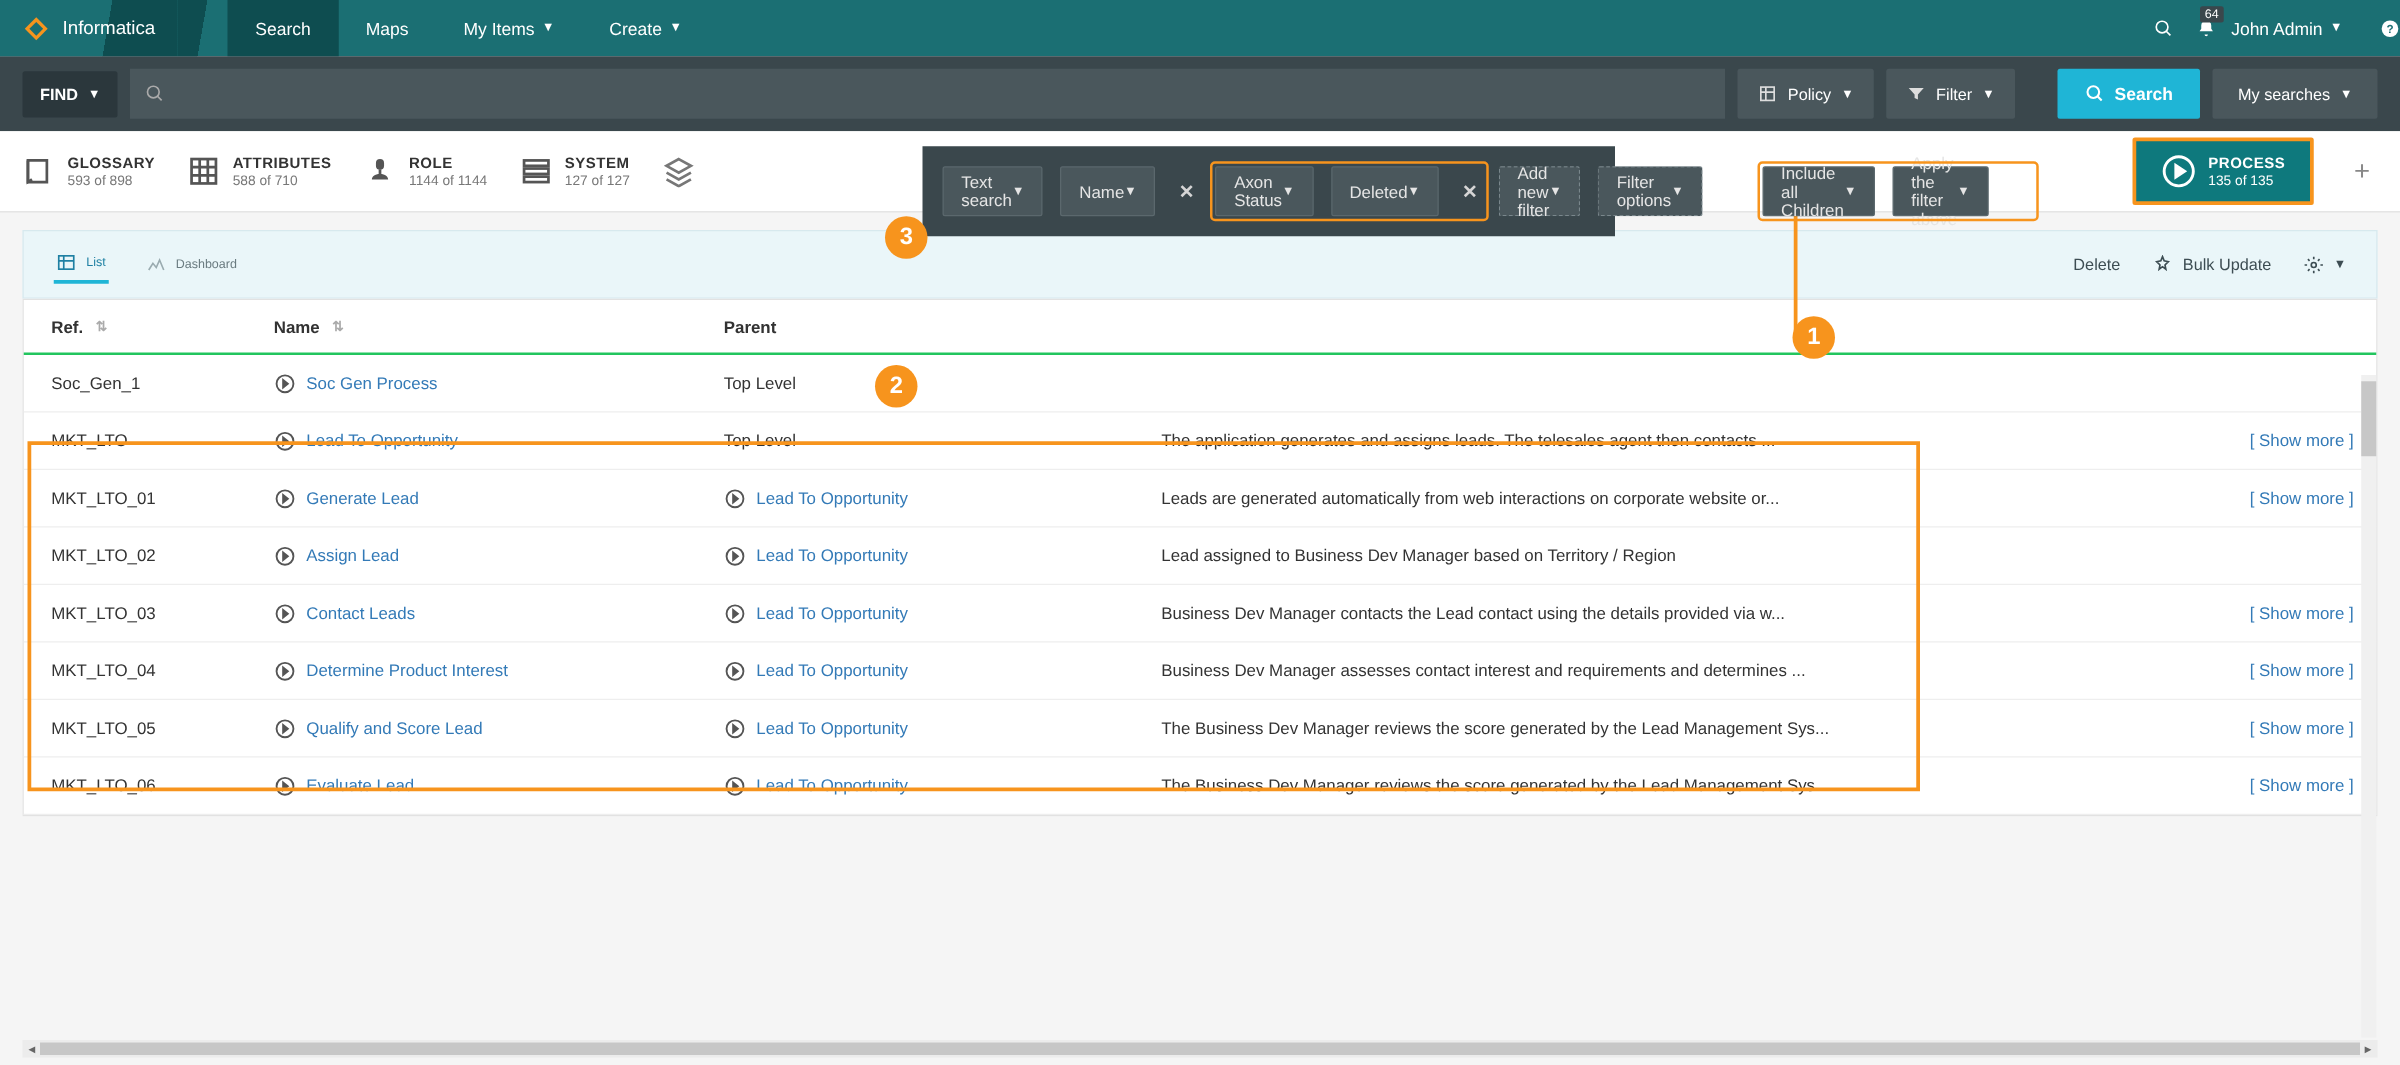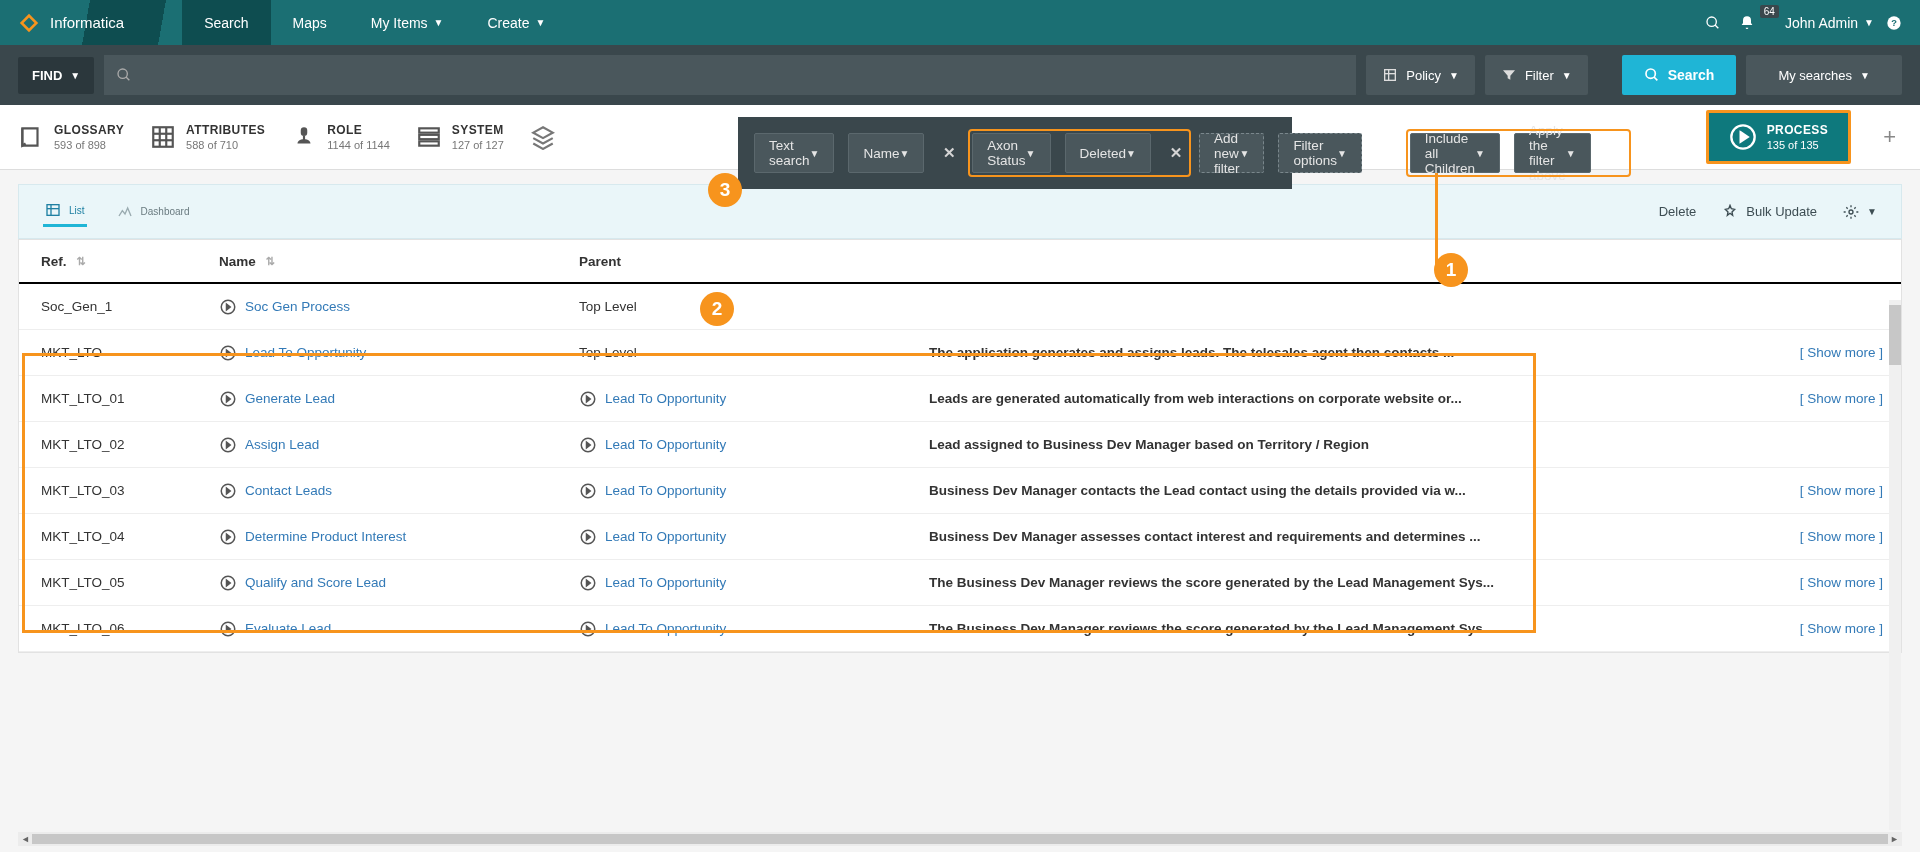--- a/index.html
+++ b/index.html
@@ -7,68 +7,68 @@
 
 
 .topnav { height: 45px; background: #1b6f73; display: flex; align-items: center; color: #fff; }
 .brand { display: flex; align-items: center; gap: 10px; padding: 0 18px; height: 100%; background: linear-gradient(100deg,#1b6f73 0%,#1b6f73 60%,#0e4d50 60%); }
 .brand svg { width: 22px; height: 22px; }
 .brand-text { font-size: 15px; }
 .gradwedge { width: 40px; height: 100%; background: linear-gradient(100deg,#0e4d50 0%,#0e4d50 50%, transparent 50%); }
 .nav-item { padding: 0 22px; height: 100%; display: flex; align-items: center; font-size: 14px; gap: 6px; cursor: pointer; }
 .nav-item.active { background: #0e4d50; }
 .spacer { flex: 1; }
-.nav-icon { width: 34px; display:flex; align-items:center; justify-content:flex-start; position: relative; cursor:pointer; }
+.nav-icon { width: 34px; display:flex; align-items:center; justify-content:flex-end; position: relative; cursor:pointer; }
 .badge { position:absolute; top:-10px; right:-6px; background:#3a474c; color:#fff; font-size:10px; padding:1px 4px; border-radius:2px; }
 .username { padding: 0 12px; font-size:14px; display:flex; align-items:center; gap:6px; cursor:pointer; }
 
 
 .searchbar { height: 60px; background: #3a474c; display:flex; align-items:center; padding: 0 18px; gap:10px; }
 .find-btn { background:#2b373c; color:#fff; padding:11px 14px; font-size:13px; font-weight:bold; display:flex; align-items:center; gap:8px; cursor:pointer; border-radius:2px;}
 .search-input-wrap { flex:1; background:#4a575c; display:flex; align-items:center; padding:0 12px; height:40px; gap:10px; }
 .search-input-wrap input { flex:1; background:transparent; border:none; outline:none; color:#ccc; font-size:14px; }
 .bar-btn { background:#4a575c; color:#fff; padding:0 16px; height:40px; display:flex; align-items:center; gap:8px; font-size:13px; cursor:pointer; border-radius:2px;}
 .search-btn { background:#1fb5d6; color:#fff; padding:0 22px; height:40px; display:flex; align-items:center; gap:8px; font-size:14px; cursor:pointer; border-radius:2px; font-weight:bold;}
-.mysearches { background:#4a575c; color:#fff; padding:0 32px; height:40px; display:flex; align-items:center; gap:8px; font-size:13px; cursor:pointer; border-radius:2px;}
+.mysearches { background:#4a575c; color:#fff; padding:0 20px; height:40px; display:flex; align-items:center; gap:8px; font-size:13px; cursor:pointer; border-radius:2px;}
 
 
 .facet-strip { height: 65px; background:#fff; display:flex; align-items:center; padding: 0 18px; gap: 26px; border-bottom:1px solid #ddd;}
 .facet { display:flex; align-items:center; gap:10px; cursor:pointer;}
 .facet-titles .t1 { font-size:12px; font-weight:bold; color:#333; letter-spacing:0.4px;}
 .facet-titles .t2 { font-size:11px; color:#777; margin-top:2px;}
 .facet.selected { background:#0e797d; color:#fff; padding:10px 20px; border-radius:2px; border:3px solid #f7941d;}
 .facet.selected .t1, .facet.selected .t2 { color:#fff; }
 .plus-add { margin-left:auto; color:#888; font-size:22px; cursor:pointer; padding:0 6px;}
 .facet-layers { color:#777; }
 
 
 .subbar { height:55px; background:#eaf6f9; display:flex; align-items:center; padding:0 24px; gap:28px; border:1px solid #d7e9ee; margin:14px 18px 0 18px;}
 .tab { display:flex; align-items:center; gap:8px; font-size:10px; color:#6a7b80; cursor:pointer; padding:6px 2px;}
 .tab.active { color:#1f80a3; border-bottom:3px solid #1fb5d6; }
 .sub-right { margin-left:auto; display:flex; gap:26px; align-items:center;}
 .sub-action { display:flex; align-items:center; gap:8px; color:#3d4d53; font-size:13px; cursor:pointer;}
 
 
 .tablewrap { margin:0 18px; border:1px solid #e2e2e2; background:#fff;}
-.th-row { display:flex; align-items:center; height:44px; border-bottom:2px solid #000000; font-size:13.5px; color:#333; font-weight:bold;}
+.th-row { display:flex; align-items:center; height:44px; border-bottom:2px solid #22c55e; font-size:13.5px; color:#333; font-weight:bold;}
 .col-ref { width:200px; padding-left:22px; display:flex; gap:10px; align-items:center;}
 .col-name { width:360px; display:flex; gap:10px; align-items:center;}
 .col-parent { width:350px; }
 .col-desc { flex:1; padding-right:18px;}
 .sort-ic { color:#aaa; font-size:11px; }
 
 
 .tr-row { display:flex; align-items:center; height:46px; border-bottom:1px solid #eee; font-size:13.5px; color:#333;}
 .tr-row .col-ref { font-weight:normal;}
 .linkcell { color:#337ab7; cursor:pointer; display:flex; align-items:center; gap:8px;}
 .linkcell svg { flex-shrink:0; }
 .row-desc { white-space:nowrap; overflow:hidden; text-overflow:ellipsis; color:#333;}
 .showmore { color:#337ab7; cursor:pointer; margin-left:6px; white-space:nowrap;}
 .desc-wrap { display:flex; align-items:center; width:100%; gap:4px;}
-.desc-wrap .row-desc { flex:1;font-weight:bold; }
+.desc-wrap .row-desc { flex:1; }
 
 
 .vscroll { position:absolute; right:19px; top:300px; bottom:22px; width:12px; background:#f0f0f0;}
 .vscroll-thumb { position:absolute; top:5px; width:100%; height:60px; background:#c7c7c7;}
 .hscroll { position:absolute; left:18px; right:18px; bottom:6px; height:14px; background:#ececec;}
 .hscroll-thumb { position:absolute; left:14px; right:14px; top:2px; height:10px; background:#c7c7c7;}
 .hscroll::before, .hscroll::after{ content:'◄'; position:absolute; font-size:9px; color:#666; top:2px;}
 .hscroll::before{ left:3px;} .hscroll::after{ content:'►'; right:3px;}
 
 

